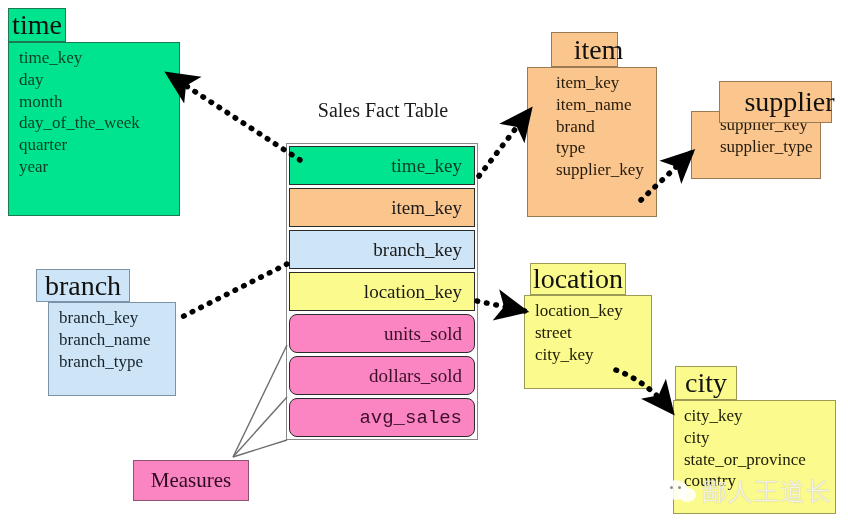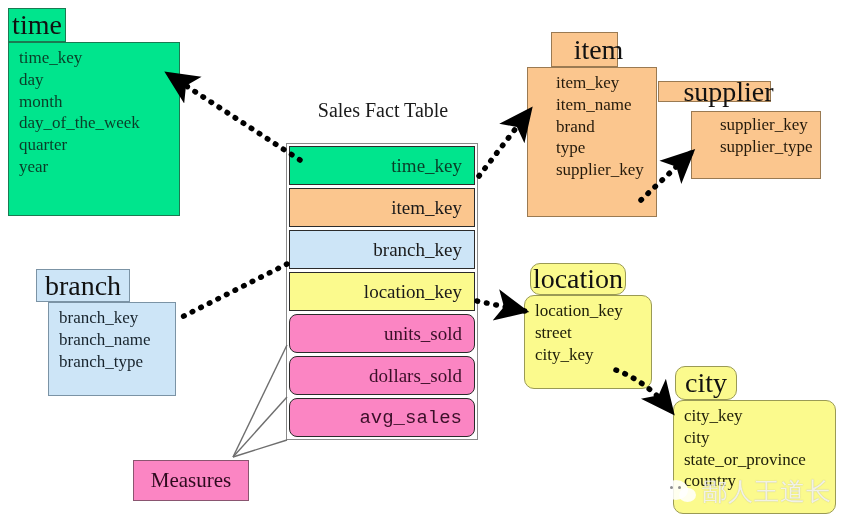--- a/index.html
+++ b/index.html
@@ -55,21 +55,21 @@
   .c-orange .entity-header, .c-orange .entity-body { background: #fbc68e; padding-left: 28px; }
   .c-orange .entity-header { border-color: #9a7a52; }
   .c-orange .entity-body   { border-color: #9a7a52; }
   .c-orange .field { color: #241a0c; }
 
   .c-blue .entity-header, .c-blue .entity-body { background: #cde5f7; }
   .c-blue .entity-header { border-color: #7b93a5; }
   .c-blue .entity-body   { border-color: #7b93a5; }
   .c-blue .field { color: #17232c; }
 
-  .c-yellow .entity-header, .c-yellow .entity-body { background: #fbfa8d; border-radius: 10px; }
+  .c-yellow .entity-header, .c-yellow .entity-body { background: #fbfa8d; }
   .c-yellow .entity-header { border-color: #9a9a55; }
   .c-yellow .entity-body   { border-color: #9a9a55; }
   .c-yellow .field { color: #20200a; }
 
   
   #fact-title {
     position: absolute;
     left: 288px;
     top: 99px;
     width: 190px;
@@ -209,21 +209,21 @@
     <div class="entity-body" style="left:527px; top:67px; width:130px; height:150px;">
       <div class="field">item_key</div>
       <div class="field">item_name</div>
       <div class="field">brand</div>
       <div class="field">type</div>
       <div class="field">supplier_key</div>
     </div>
   </div>
 
   <div class="entity c-orange">
-    <div class="entity-header" style="left:658px; top:81px; width:113px; height:21px;">supplier</div>
+    <div class="entity-header" style="left:719px; top:81px; width:113px; height:42px;">supplier</div>
     <div class="entity-body" style="left:691px; top:111px; width:130px; height:68px; padding-top:2px;">
       <div class="field">supplier_key</div>
       <div class="field">supplier_type</div>
     </div>
   </div>
 
   <div class="entity c-yellow">
     <div class="entity-header" style="left:530px; top:263px; width:96px; height:32px;">location</div>
     <div class="entity-body" style="left:524px; top:295px; width:128px; height:94px;">
       <div class="field">location_key</div>

